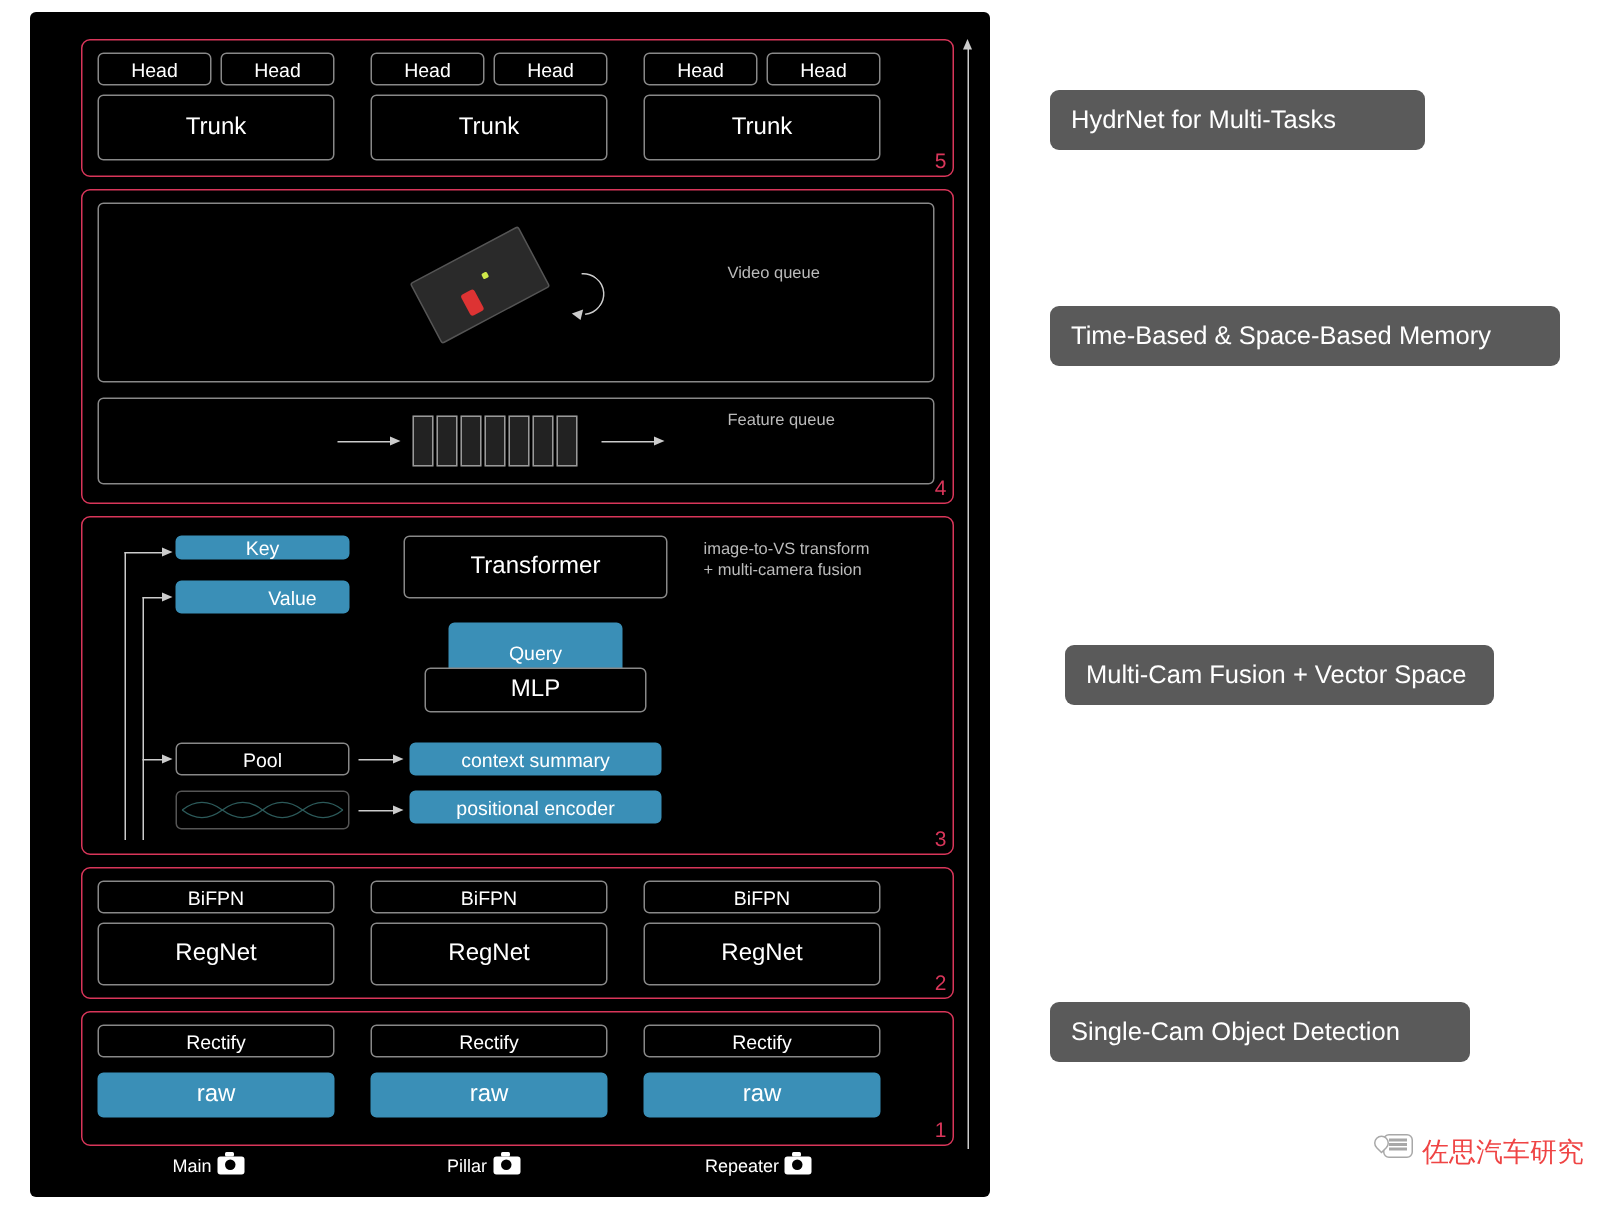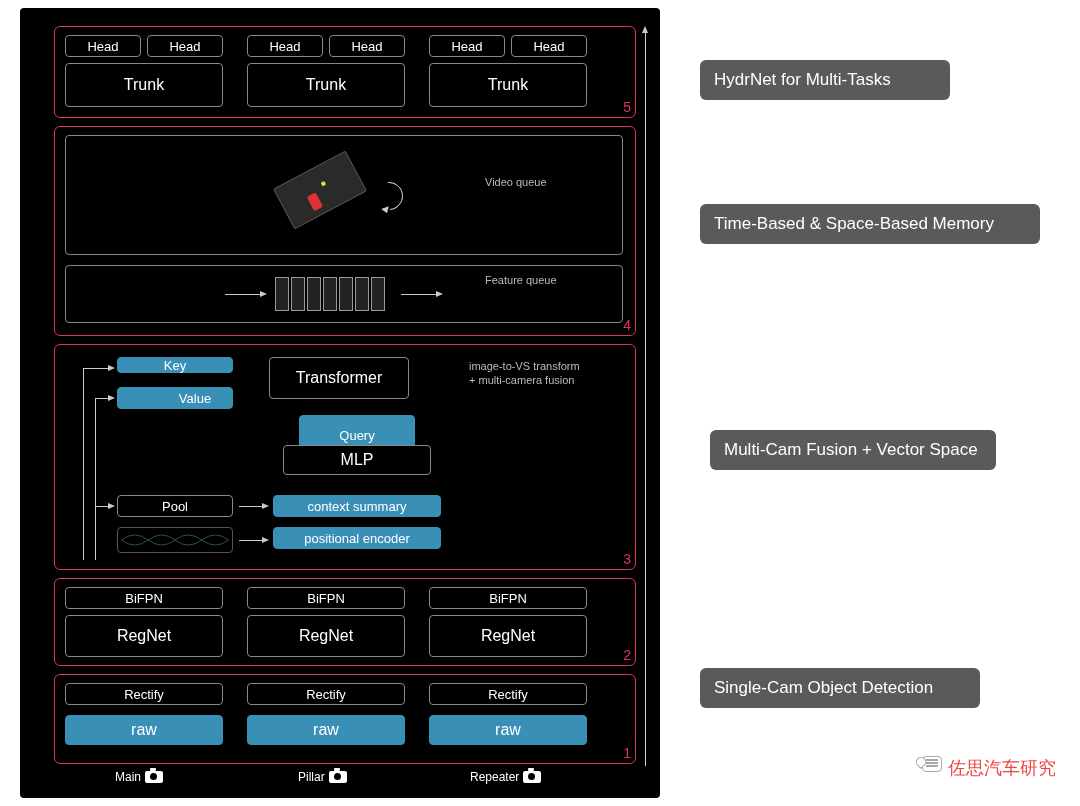--- a/index.html
+++ b/index.html
@@ -89,21 +89,21 @@
     <div class="box blue" style="left:62px; top:12px; width:116px; height:16px;">Key</div>
     <div class="box blue" style="left:62px; top:42px; width:116px; height:22px;padding-left:40px;">Value</div>
     <div class="box" style="left:62px; top:150px; width:116px; height:22px;">Pool</div>
     <div class="wave-box" style="left:62px; top:182px; width:116px; height:26px;">
       <svg viewBox="0 0 116 26">
           <path d="M0 13 Q14 2 29 13 T58 13 T87 13 T116 13" stroke="#2c5a5a" fill="none" stroke-width="1"></path>
           <path d="M0 13 Q14 24 29 13 T58 13 T87 13 T116 13" stroke="#2c5a5a" fill="none" stroke-width="1"></path>
         </svg>
     </div>
 
-    <div class="box big" style="left:214px; top:12px; width:140px; height:42px;">Transformer</div>
+    <div class="box big" style="left:214px; top:12px; width:176px; height:42px;">Transformer</div>
     <div class="box blue" style="left:244px; top:70px; width:116px; height:40px;">Query</div>
     <div class="box big" style="left:228px; top:100px; width:148px; height:30px;">MLP</div>
     <div class="box blue" style="left:218px; top:182px; width:168px; height:22px;">positional encoder</div>
     <div class="box blue" style="left:218px; top:150px; width:168px; height:22px;">context summary</div>
 
     <div class="small-text" style="left:414px; top:14px; width:150px; white-space:pre-line;">image-to-VS transform
 + multi-camera fusion</div>
 
     <div class="vline" style="left:28px; top:23px; height:192px;"></div>
     <div class="arrow-right" style="left:28px; top:23px; width:26px;"></div>

